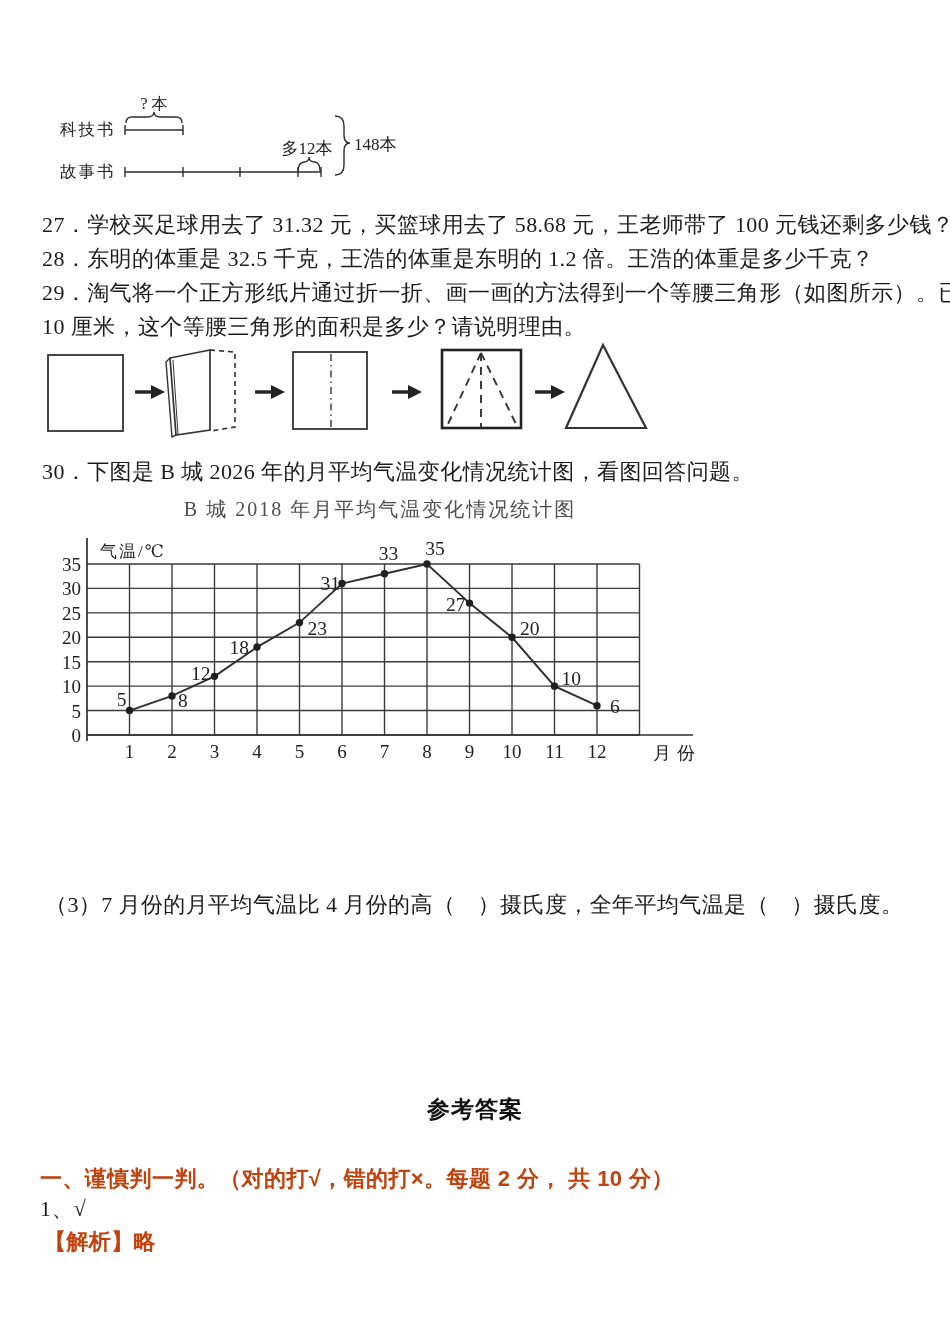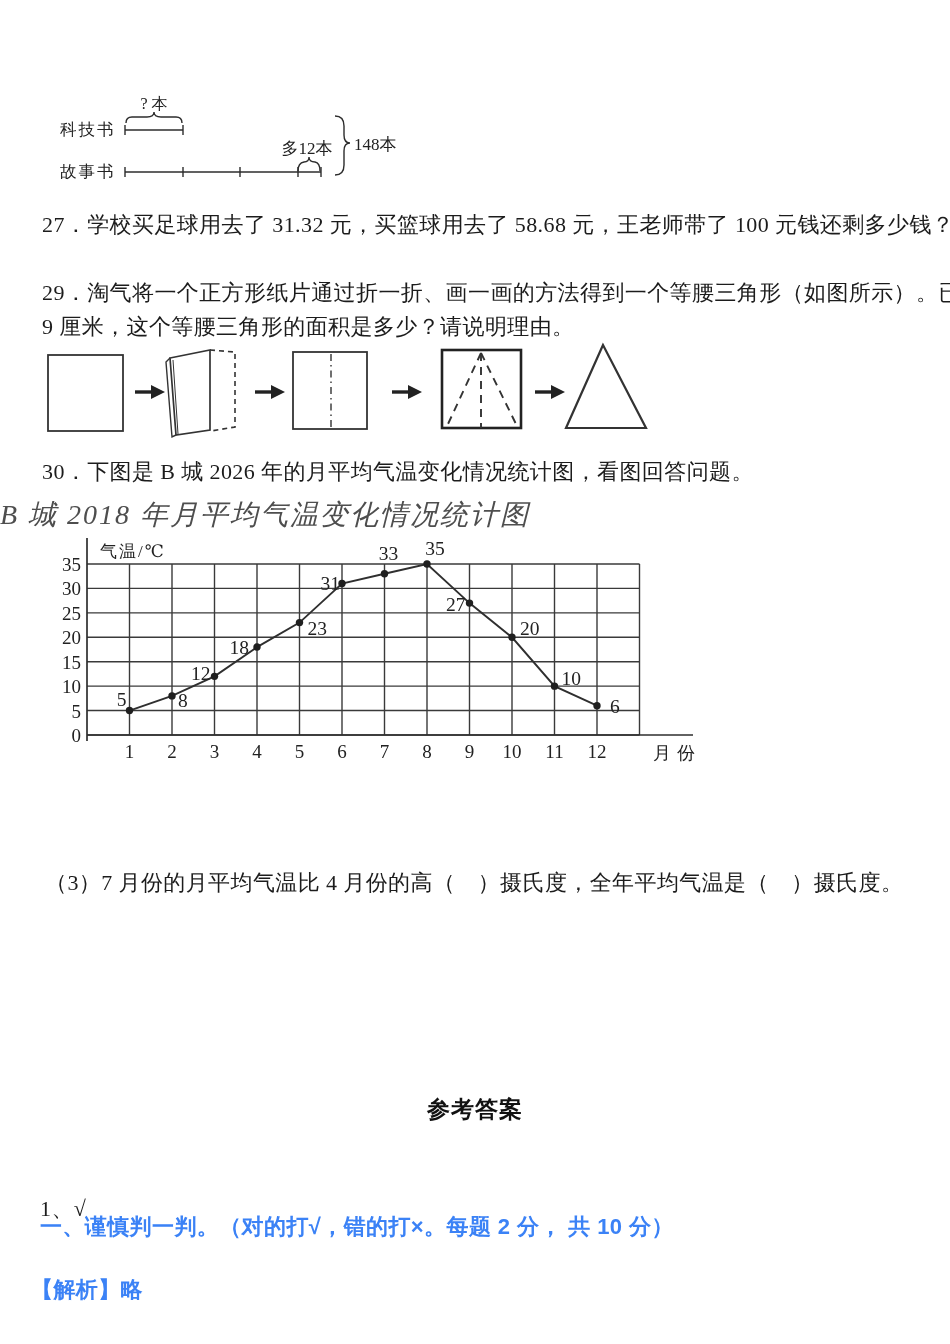--- a/index.html
+++ b/index.html
@@ -8,31 +8,31 @@
     background:#ffffff;overflow:hidden;
     font-family:"Liberation Serif","DejaVu Serif",serif;
     color:#1c1c1c;
   }
   .tline{
     position:absolute;left:42px;font-size:22px;line-height:1.2;
     letter-spacing:0.4px;white-space:nowrap;color:#1c1c1c;
   }
   .subq{left:45px;}
   .chart-title{
-    position:absolute;top:496px;left:0;width:760px;text-align:left;
-    font-size:28px;color:#4e4e4e;letter-spacing:2px;white-space:nowrap;font-style:italic;
+    position:absolute;top:496px;left:0;width:760px;text-align:center;
+    font-size:20px;color:#4e4e4e;letter-spacing:2px;white-space:nowrap;
   }
   .ans-heading{
     position:absolute;top:1094px;left:0;width:950px;text-align:center;
     font-family:Liberation Sans, sans-serif;
     font-weight:bold;font-size:23px;color:#111;letter-spacing:1px;
   }
   .ans-bold{
     font-family:"Liberation Sans","DejaVu Sans",sans-serif;
-    font-weight:bold;color:#3b82f6;margin-top:48px;
+    font-weight:bold;color:#c2410c;
   }
   svg{position:absolute;overflow:visible;}
   svg text{font-family:"Liberation Serif","DejaVu Serif",serif;fill:#222;}
 </style>
 </head>
 <body>
 
 <div class="page">
 
   <svg style="left:30px;top:88px;" width="420" height="105" viewBox="0 0 420 105">
@@ -56,22 +56,23 @@
       <path d="M 305,28 Q 314,28 314,38 L 314,47 Q 314,55 320,55 Q 314,55 314,63 L 314,77 Q 314,87 305,87"></path>
     </g>
     <text x="30" y="47" font-size="16.5" letter-spacing="2">科技书</text>
     <text x="30" y="89" font-size="16.5" letter-spacing="2">故事书</text>
     <text x="124" y="21" font-size="16" text-anchor="middle">? 本</text>
     <text x="277" y="66" font-size="17" text-anchor="middle">多12本</text>
     <text x="324" y="62" font-size="17">148本</text>
   </svg>
 
   <div class="tline" style="top:212px">27．学校买足球用去了 31.32 元，买篮球用去了 58.68 元，王老师带了 100 元钱还剩多少钱？</div>
+  <div class="tline" style="top:246px">28．东明的体重是 32.5 千克，王浩的体重是东明的 1.2 倍。王浩的体重是多少千克？</div>
   <div class="tline" style="top:280px">29．淘气将一个正方形纸片通过折一折、画一画的方法得到一个等腰三角形（如图所示）。已知这个正方形的边长为</div>
-  <div class="tline" style="top:314px">9 厘米，这个等腰三角形的面积是多少？请说明理由。</div>
+  <div class="tline" style="top:314px">10 厘米，这个等腰三角形的面积是多少？请说明理由。</div>
 
   <svg style="left:30px;top:340px;" width="650" height="100" viewBox="0 0 650 100">
 
     <rect x="18" y="15" width="75" height="76" fill="none" stroke="#333" stroke-width="1.8"></rect>
 
     <g stroke="#222" fill="#222">
       <line x1="105" y1="52" x2="122" y2="52" stroke-width="3.4"></line>
       <polygon points="121,45 135,52 121,59" stroke="none"></polygon>
     </g>
 
@@ -181,20 +182,20 @@
       <circle cx="419.5" cy="76.078" r="3.7" fill="#1f1f1f"></circle>
       <text x="415.5" y="84.078" text-anchor="end" font-size="19.5">27</text>
       <circle cx="462" cy="110.28" r="3.7" fill="#1f1f1f"></circle>
       <text x="470" y="108.28" text-anchor="start" font-size="19.5">20</text>
       <circle cx="504.5" cy="159.14" r="3.7" fill="#1f1f1f"></circle>
       <text x="511.5" y="158.14" text-anchor="start" font-size="19.5">10</text>
       <circle cx="547" cy="178.684" r="3.7" fill="#1f1f1f"></circle>
       <text x="560" y="185.684" text-anchor="start" font-size="19.5">6</text>
     </svg>
 
-  <div class="tline subq" style="top:870px">（3）7 月份的月平均气温比 4 月份的高（　）摄氏度，全年平均气温是（　）摄氏度。</div>
+  <div class="tline subq" style="top:892px">（3）7 月份的月平均气温比 4 月份的高（　）摄氏度，全年平均气温是（　）摄氏度。</div>
 
   <div class="ans-heading">参考答案</div>
   <div class="tline ans-bold" style="top:1166px;left:40px">一、谨慎判一判。（对的打√，错的打×。每题 2 分， 共 10 分）</div>
   <div class="tline" style="top:1196px;left:40px">1、√</div>
-  <div class="tline ans-bold" style="top:1229px;left:31px">【解析】略</div>
+  <div class="tline ans-bold" style="top:1229px;left:44px">【解析】略</div>
 
 </div>
 
 </body></html>

